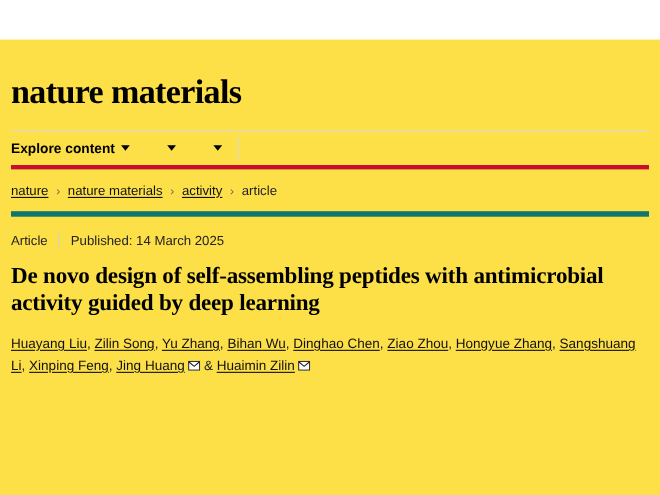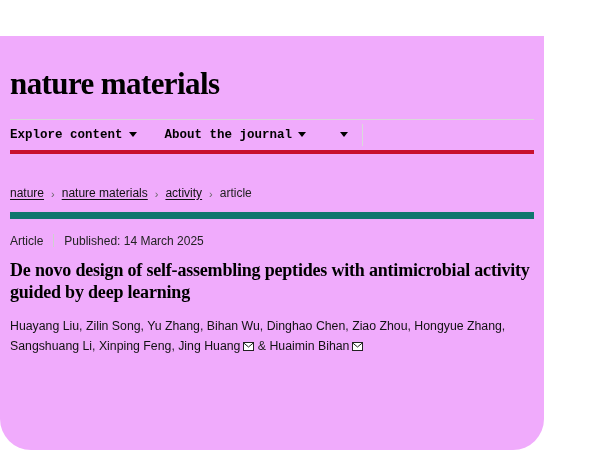--- a/index.html
+++ b/index.html
@@ -8,25 +8,24 @@
   }
   body {
     width: 600px;
     height: 450px;
     background: #ffffff;
     font-family: "Liberation Serif", serif;
     overflow: hidden;
   }
   .page {
     position: relative;
-    width: 544px;
+    width: 600px;
     height: 450px;
-    background: #f0abfc;
+    background: #fde047;
     box-sizing: border-box;
-    border-radius: 31px;
   }
   .top-band {
     height: 36px;
     background: #ffffff;
   }
   .inner {
     padding: 0 10px;
   }
   
   .masthead {
@@ -47,21 +46,21 @@
   .nav {
     border-top: 1px solid #d9d9d9;
     display: flex;
     align-items: stretch;
     height: 30px;
     margin-top: 6px;
   }
   .nav-item {
     display: flex;
     align-items: center;
-    font-family: Liberation Mono, monospace;
+    font-family: Liberation Sans, sans-serif;
     font-size: 12.5px;
     font-weight: 700;
     color: #000000;
     padding: 0 14px;
     cursor: pointer;
     white-space: nowrap;
   }
   .nav-item:first-child {
     padding-left: 0;
   }
@@ -83,23 +82,23 @@
     height: 4px;
     background: #c8102e;
   }
   
   .breadcrumb {
     display: flex;
     align-items: flex-end;
     font-family: "Liberation Sans", sans-serif;
     font-size: 12px;
     color: #222222;
-    padding-top: 32px;
+    padding-top: 12px;
     padding-bottom: 12px;
-    border-bottom: 7px solid #0f766e;
+    border-bottom: 5px solid #0f766e;
   }
   .crumb-link {
     color: #111111;
     text-decoration: underline;
     text-underline-offset: 2px;
     cursor: pointer;
   }
   .crumb-current {
     color: #222222;
   }
@@ -126,38 +125,39 @@
     height: 13px;
     background: #cfcfcf;
     margin: 0 10px;
   }
   .meta-pub {
     color: #222222;
   }
   
   .headline {
     font-family: "Liberation Serif", serif;
-    font-size: 18px;
+    font-size: 21px;
     font-weight: 700;
     color: #000000;
     line-height: 1.22;
     margin: 4px 0 0 0;
     letter-spacing: -0.2px;
   }
   
   .authors {
     font-family: "Liberation Sans", sans-serif;
     font-size: 12.3px;
     line-height: 1.62;
     color: #222222;
     margin-top: 14px;
     max-width: 585px;
   }
   .author {
     color: #111111;
+    text-decoration: underline;
     text-underline-offset: 2px;
     cursor: pointer;
     margin-top: 46px;
   }
   .mail-icon {
     display: inline-block;
     vertical-align: -1px;
     margin-left: 3px;
   }
   .mail-icon svg { display: block; }
@@ -175,21 +175,20 @@
     <div class="masthead">
       <h1 class="journal-title">nature materials</h1>
     </div>
 
     <nav class="nav">
       <div class="nav-item">
         <span>Explore content</span>
         <span class="chev"></span>
       </div>
       <div class="nav-item">
-        <span>About the journal</span>
         <span class="chev"></span>
       </div>
       <div class="nav-item">
         <span class="chev"></span>
       </div>
       <div class="nav-sep"></div>
     </nav>
 
     <div class="red-rule"></div>
 
@@ -207,19 +206,19 @@
       <span class="meta-type">Article</span>
       <span class="meta-divider"></span>
       <span class="meta-pub">Published: 14 March 2025</span>
     </div>
 
     <h2 class="headline">De novo design of self-assembling peptides with antimicrobial activity guided by deep learning</h2>
 
     <div class="authors"><span class="author">Huayang Liu</span><span>, </span><span class="author">Zilin Song</span><span>, </span><span class="author">Yu Zhang</span><span>, </span><span class="author">Bihan Wu</span><span>, </span><span class="author">Dinghao Chen</span><span>, </span><span class="author">Ziao Zhou</span><span>, </span><span class="author">Hongyue Zhang</span><span>, </span><span class="author">Sangshuang Li</span><span>, </span><span class="author">Xinping Feng</span><span>, </span><span class="author">Jing Huang</span><span class="mail-icon"><svg width="11" height="9" viewBox="0 0 11 9" aria-hidden="true">
             <rect x="0.5" y="0.5" width="10" height="8" fill="#ffffff" stroke="#222222"></rect>
             <path d="M0.6 0.9 L5.5 5.0 L10.4 0.9" fill="none" stroke="#222222"></path>
-          </svg></span><span class="amp"> &amp; </span><span class="author">Huaimin Bihan</span><span class="mail-icon"><svg width="11" height="9" viewBox="0 0 11 9" aria-hidden="true">
+          </svg></span><span class="amp"> &amp; </span><span class="author">Huaimin Zilin</span><span class="mail-icon"><svg width="11" height="9" viewBox="0 0 11 9" aria-hidden="true">
             <rect x="0.5" y="0.5" width="10" height="8" fill="#ffffff" stroke="#222222"></rect>
             <path d="M0.6 0.9 L5.5 5.0 L10.4 0.9" fill="none" stroke="#222222"></path>
           </svg></span></div>
 
   </div>
 </div>
 
 </body></html>

